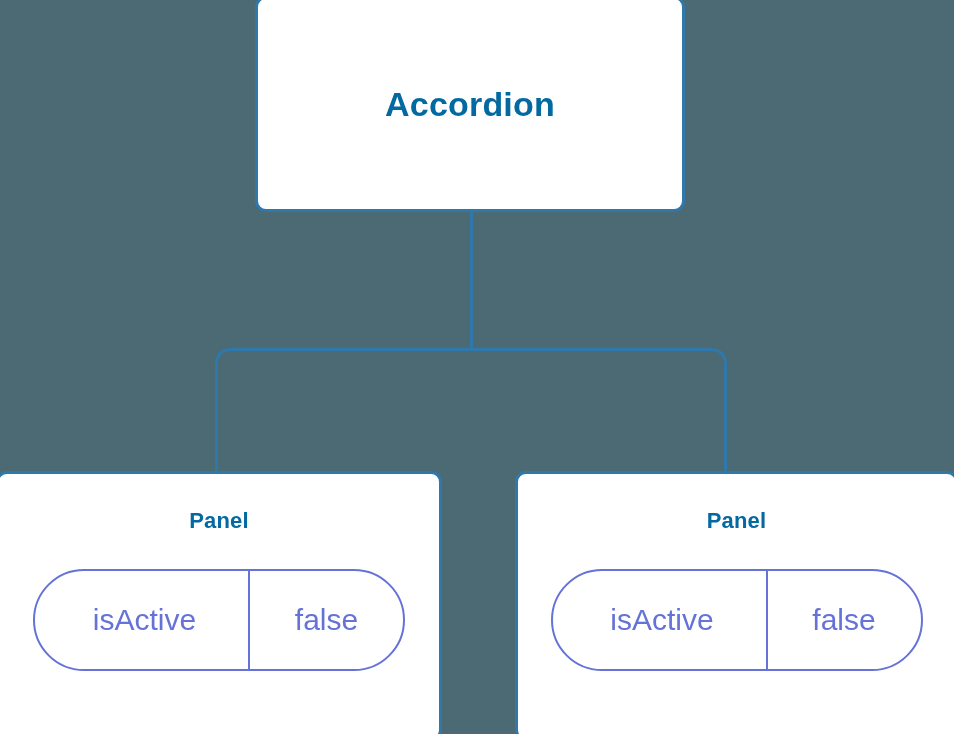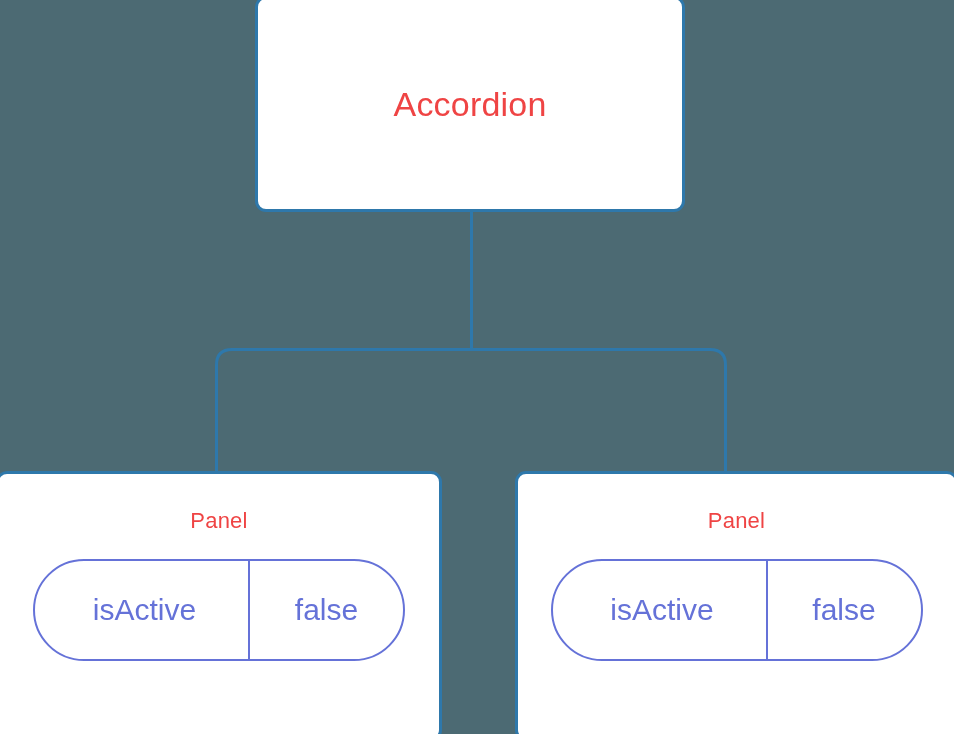--- a/index.html
+++ b/index.html
@@ -61,32 +61,32 @@
 
   #node-panel-right {
     left: 515px;
     top: 471px;
     width: 443px;
     height: 270px;
     padding-top: 36px;
   }
 
   .node-title {
-    color: #ef4444;
-    font-weight: 400;
+    color: #0369a1;
+    font-weight: 700;
     letter-spacing: 0.2px;
     line-height: 1;
     white-space: nowrap;
   }
   .node-title.big   { font-size: 34px; }
   .node-title.small { font-size: 22px; }
 
   
   .prop-pill {
-    margin-top: 27px;
+    margin-top: 37px;
     box-sizing: border-box;
     height: 102px;
     display: flex;
     align-items: stretch;
     border: 2px solid #6572d8;
     border-radius: 51px;
     background: transparent;
     overflow: hidden;
   }
   .prop-key,

